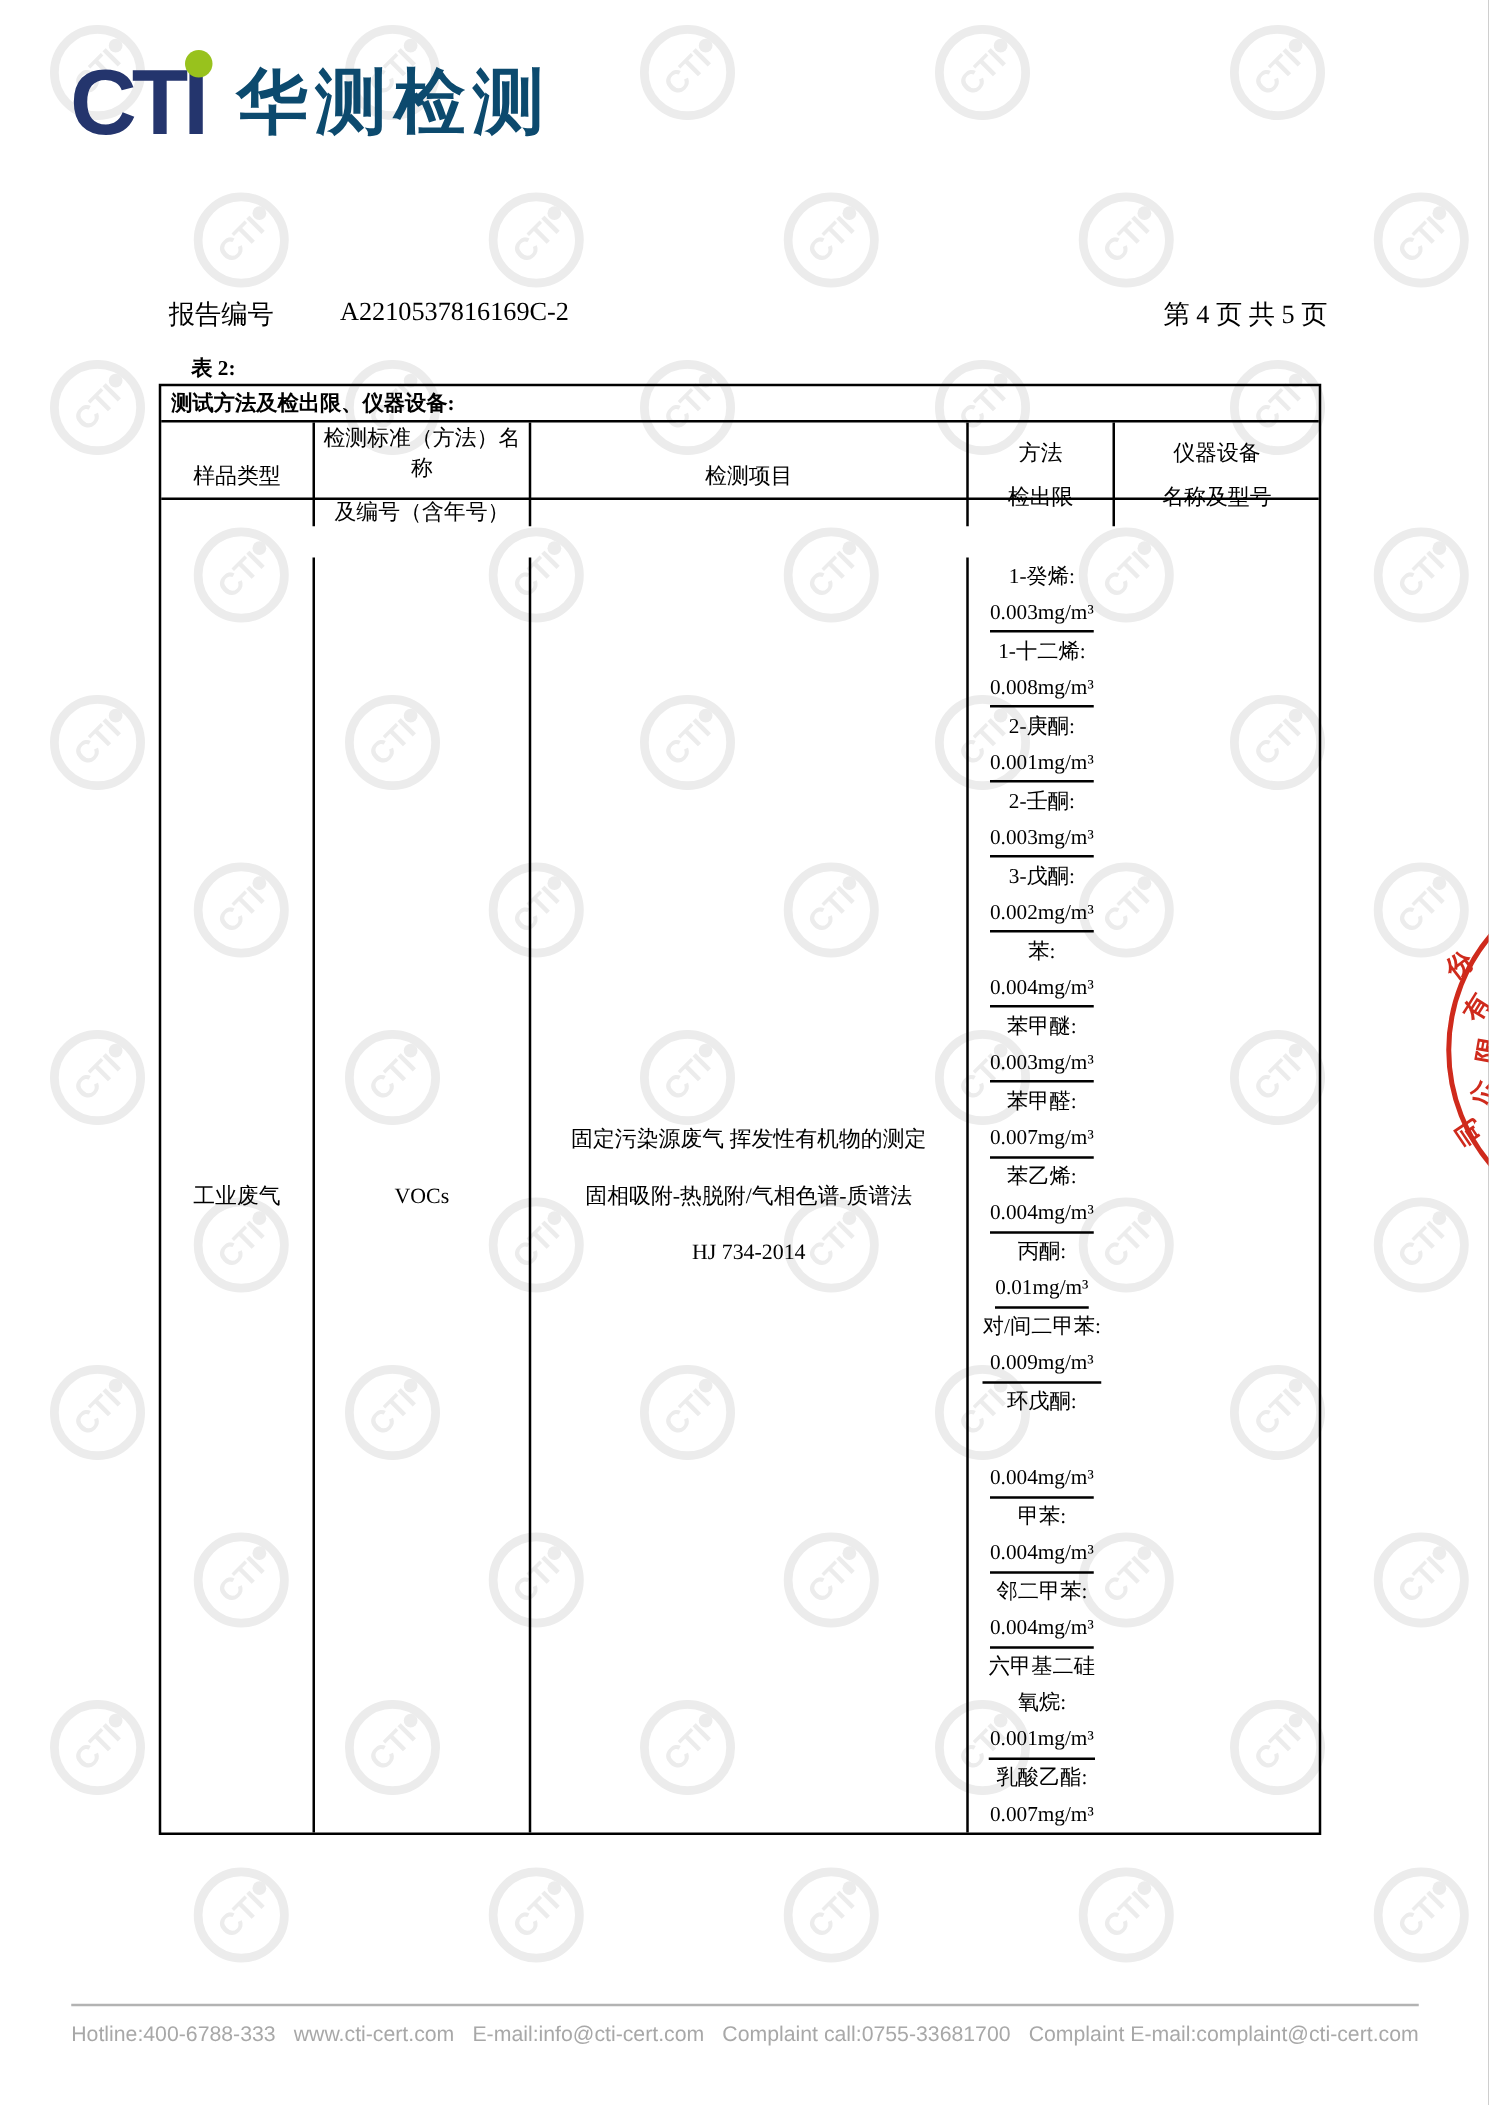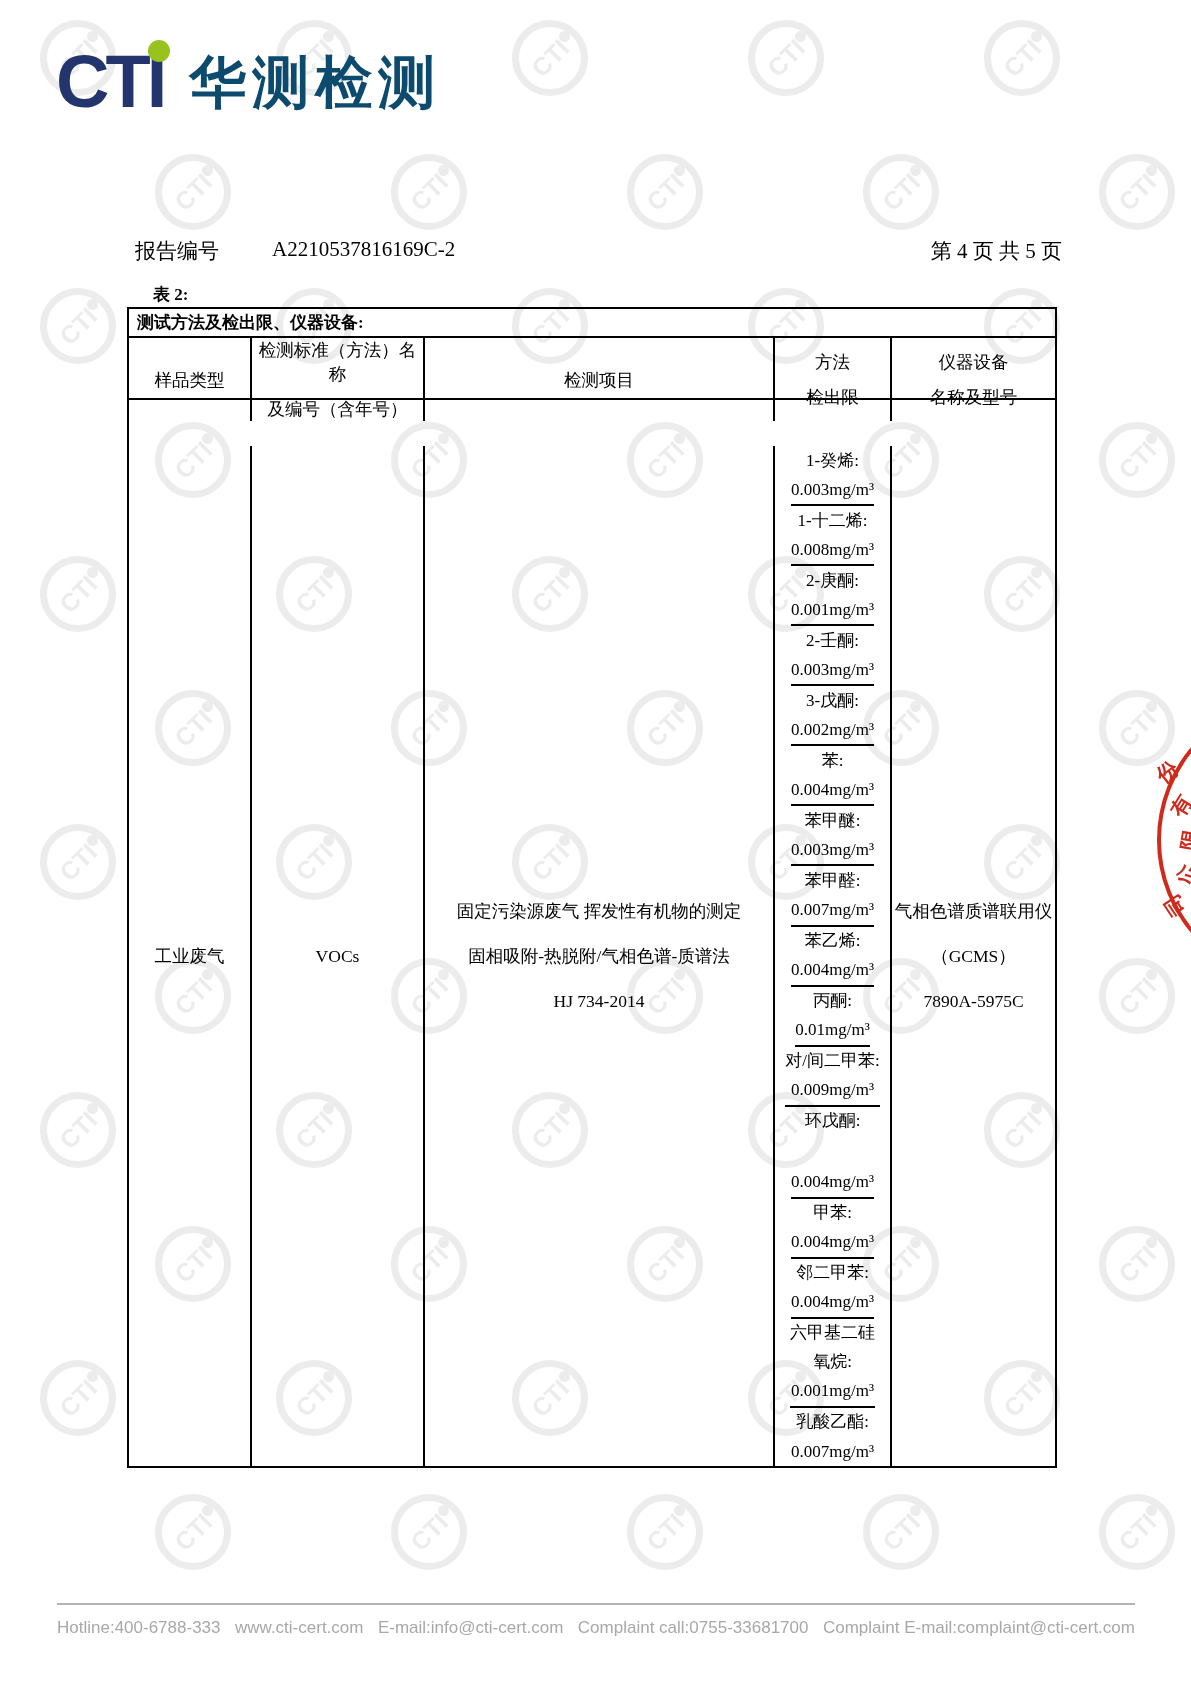--- a/index.html
+++ b/index.html
@@ -424,25 +424,20 @@
             <div class="dl-row" style="flex-grow: 3;">
               <div class="dl-line">六甲基二硅</div>
               <div class="dl-line">氧烷:</div>
               <div class="dl-line">0.001mg/m³</div>
             </div>
             <div class="dl-row" style="flex-grow: 2;">
               <div class="dl-line">乳酸乙酯:</div>
               <div class="dl-line">0.007mg/m³</div>
             </div>
           </div>
-        <div class="bcell">
-            <div class="cell-line">气相色谱质谱联用仪</div>
-            <div class="cell-line">（GCMS）</div>
-            <div class="cell-line">7890A-5975C</div>
-          </div>
       </div>
     </div>
 
     <div class="footer-line"></div>
     <div class="footer">
         <div class="footer-item">Hotline:400-6788-333</div>
         <div class="footer-item">www.cti-cert.com</div>
         <div class="footer-item">E-mail:info@cti-cert.com</div>
         <div class="footer-item">Complaint call:0755-33681700</div>
         <div class="footer-item">Complaint E-mail:complaint@cti-cert.com</div>

